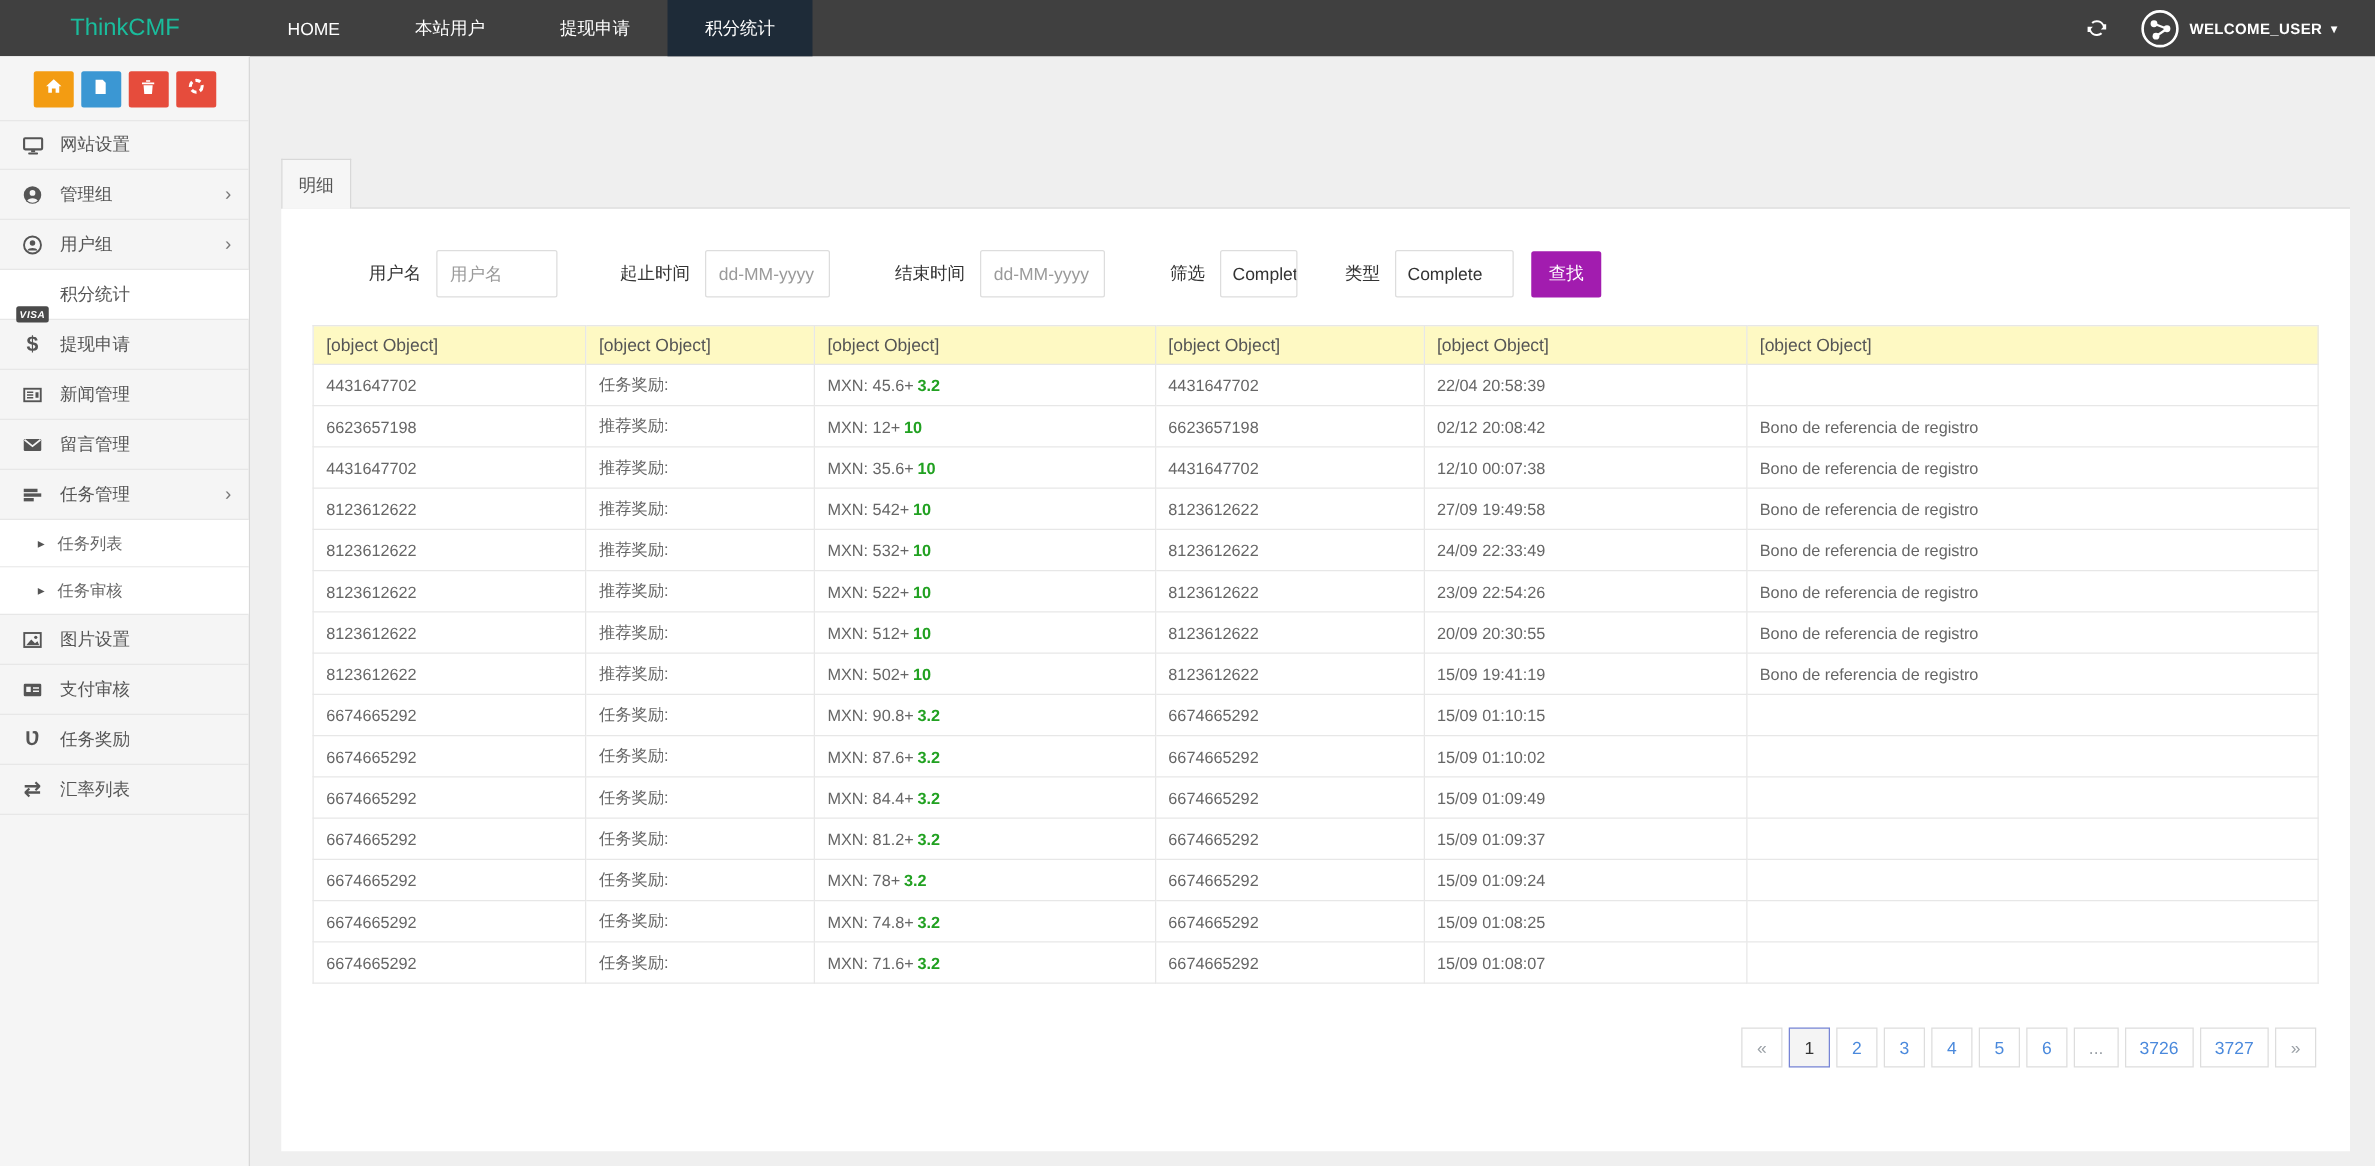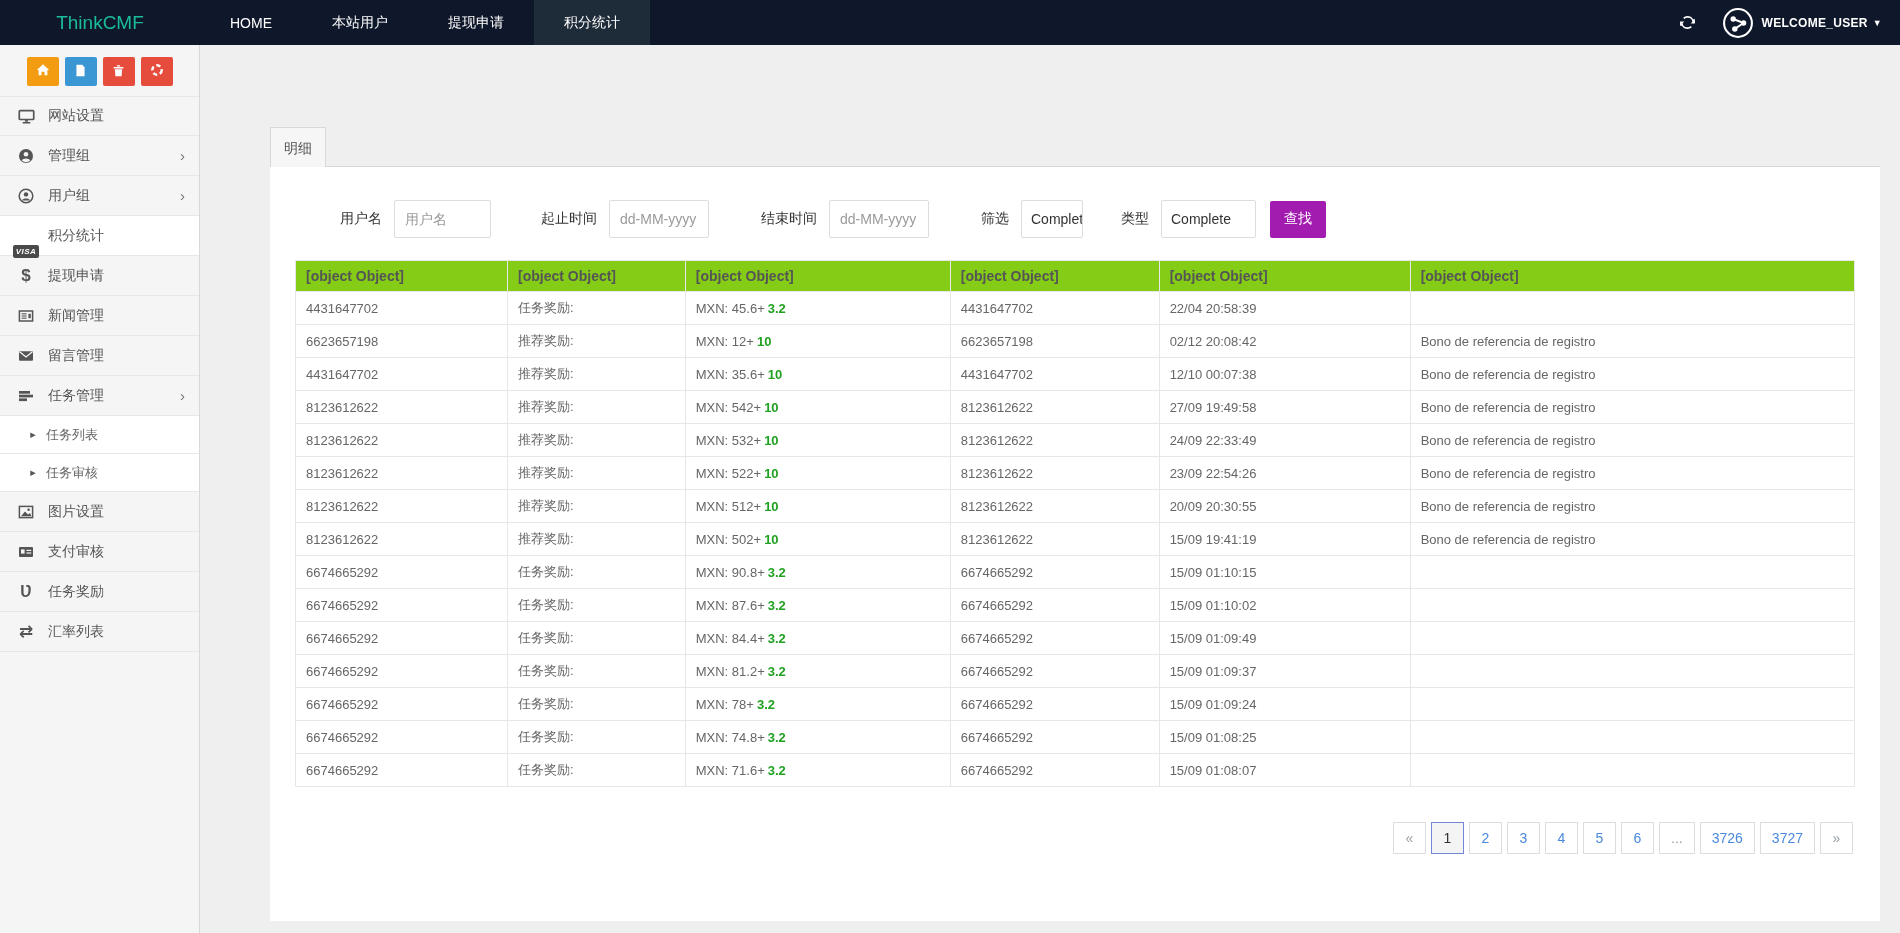--- a/index.html
+++ b/index.html
@@ -1,35 +1,35 @@
 <!DOCTYPE html>
 <html><head>
 <meta charset="utf-8">
 <style>
   * { margin:0; padding:0; box-sizing:border-box; }
   html,body { width:1900px; height:933px; overflow:hidden;
     font-family:"Liberation Sans","DejaVu Sans",sans-serif; background:#efefef; }
 
   
-  .topnav { height:45px; background:#0f172a; display:flex; align-items:stretch; }
+  .topnav { height:45px; background:#404040; display:flex; align-items:stretch; }
   .brand { width:200px; display:flex; align-items:center; justify-content:center;
     color:#1abc9c; font-size:19px; }
   .nav-items { display:flex; align-items:stretch; }
   .nav-item { display:flex; align-items:center; padding:0 30px; color:#fff;
     font-size:14px; cursor:pointer; }
   .nav-item.active { background:#1e2b38; }
-  .topnav-right { margin-left:auto; display:flex; align-items:center; padding-right:18px; color:#fff; }
+  .topnav-right { margin-left:auto; display:flex; align-items:center; padding-right:28px; color:#fff; }
   .refresh-btn { color:#fff; margin-right:26px; display:flex; cursor:pointer; }
   .avatar { width:32px; height:32px; color:#fff; display:flex; margin-right:8px; cursor:pointer; }
   .user-menu { color:#fff; font-size:12px; font-weight:bold; letter-spacing:.3px;
     display:flex; align-items:center; cursor:pointer; }
   .user-caret { font-size:9px; margin-left:5px; }
 
   
-  .layout { display:flex; height:888px;gap:45px; }
+  .layout { display:flex; height:888px; }
   .sidebar { width:200px; background:#f5f5f5; border-right:1px solid #d8d8d8; }
   .side-toolbar { display:flex; justify-content:center; gap:6px; padding:12px 0 10px; }
   .tool-btn { width:32px; height:29px; border-radius:2px; color:#fff;
     display:flex; align-items:center; justify-content:center; cursor:pointer; }
   .side-item { height:40px; display:flex; align-items:center; padding:0 14px 0 16px;
     border-bottom:1px solid #e7e7e7; color:#555; font-size:14px; cursor:pointer; }
   .side-item:first-of-type { border-top:1px solid #e7e7e7; }
   .side-item.active { background:#fff; }
   .side-item.sub { background:#fff; height:38px; padding-left:28px; font-size:13px; color:#666; }
   .side-icon { width:20px; margin-right:12px; display:flex; align-items:center;
@@ -62,21 +62,21 @@
   .f-select { height:38px; border:1px solid #ddd; border-radius:2px; padding:0 9px;
     font-size:14px; color:#333; display:flex; align-items:center; overflow:hidden;
     white-space:nowrap; cursor:pointer; }
   .sel-narrow { width:62px; margin-right:38px; }
   .sel-wide { width:95px; margin-right:14px; }
   .search-btn { width:56px; height:37px; background:#a21caf; color:#fff; border:none;
     border-radius:2px; font-size:14px; font-family:inherit; cursor:pointer; }
 
   
   table { width:100%; border-collapse:collapse; table-layout:fixed; }
-  th { background:#84cc16; font-weight:bold; text-align:left; font-size:14px; color:#555; }
+  th { background:#fef9c3; font-weight:normal; text-align:left; font-size:14px; color:#555; }
   th, td { border:1px solid #e7e7e7; padding:7px 10px; height:31px; }
   td { font-size:13px; color:#666; }
   .bonus { color:#21a121; font-weight:bold; margin-left:3px; }
   col.c1{width:13.6%} col.c2{width:11.4%} col.c3{width:17%}
   col.c4{width:13.4%} col.c5{width:16.1%} col.c6{width:28.5%}
 
   
   .pagination { display:flex; justify-content:flex-end; margin:35px 2px 0 0; }
   .page-btn { min-width:33px; height:32px; padding:0 11px; margin-left:5px;
     border:1px solid #ddd; background:#fff; color:#4a89dc; font-size:14px;

